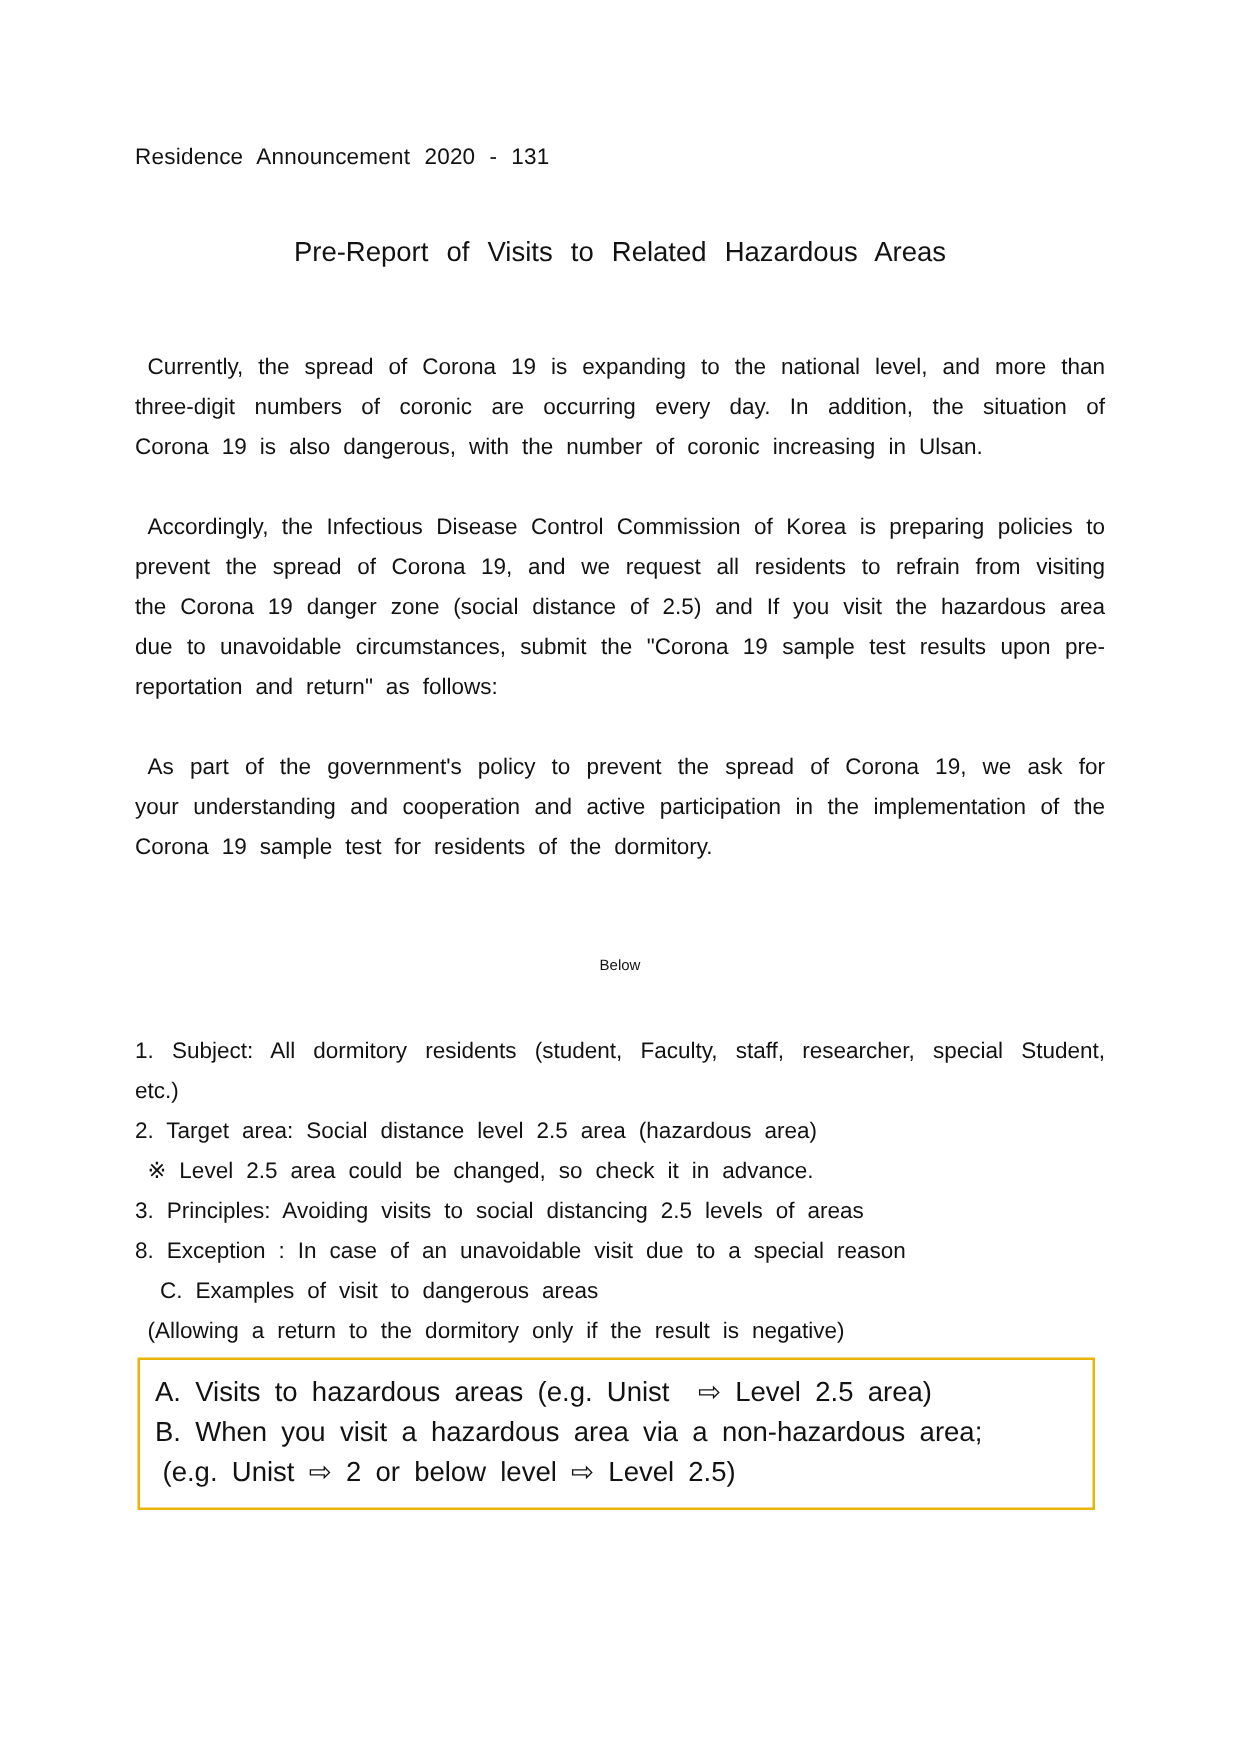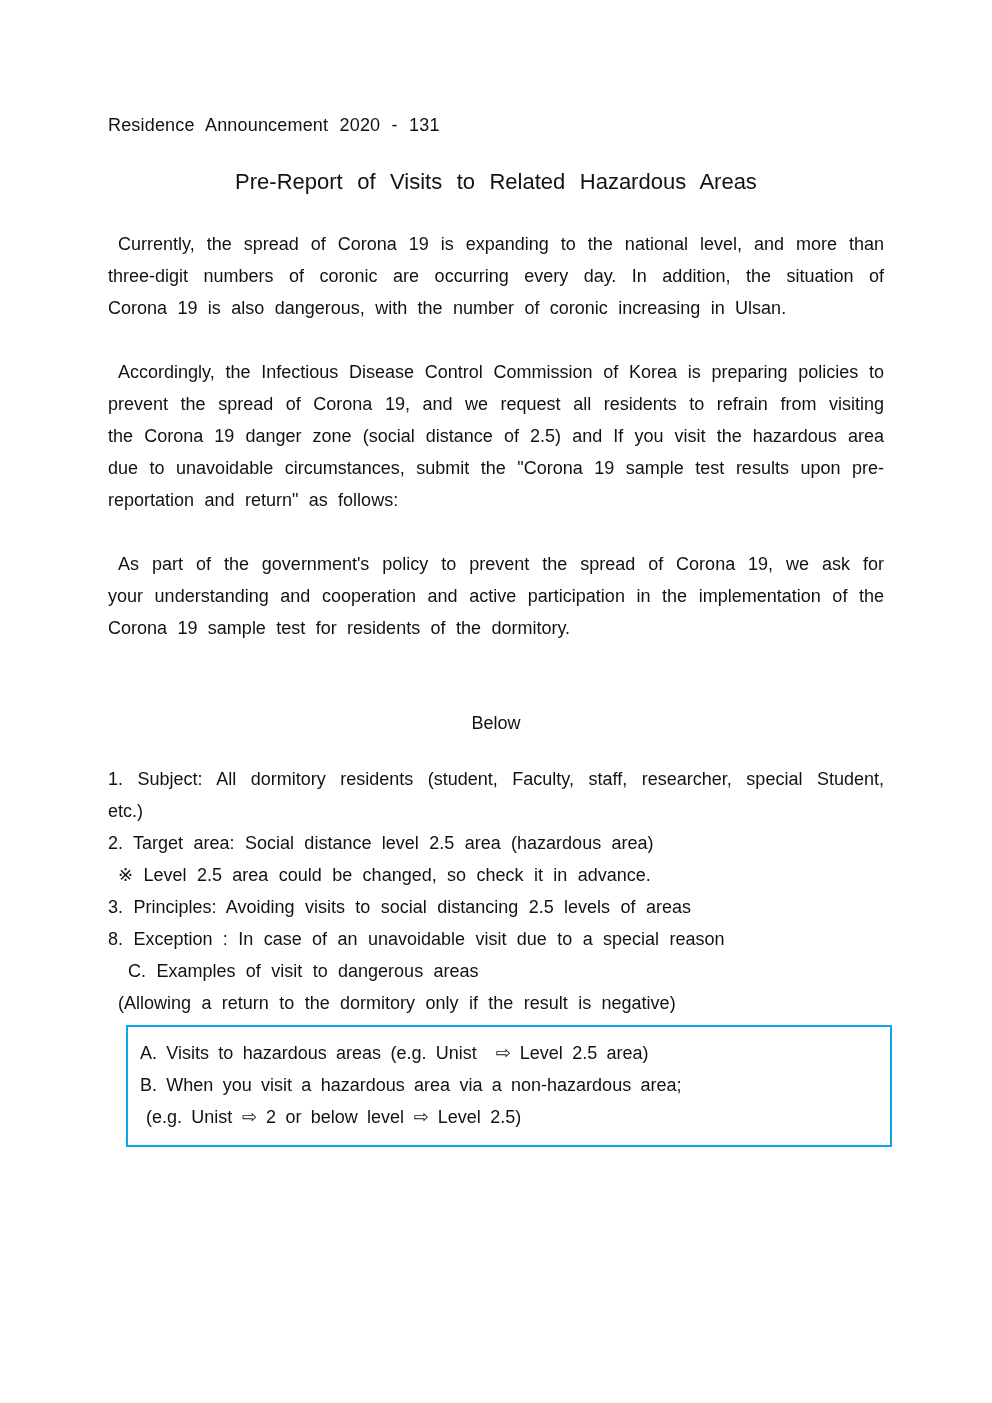--- a/index.html
+++ b/index.html
@@ -21,63 +21,63 @@
   .doc-number {
     font-size: 18px;
     line-height: 26px;
     word-spacing: 0.34em;
     letter-spacing: 0.01em;
   }
   .title {
     font-size: 22px;
     font-weight: 400;
     text-align: center;
-    margin: 29px 0 0 0;
+    margin: 49px 0 0 0;
     line-height: 30px;
     word-spacing: 0.38em;
   }
   .para {
     font-size: 18px;
     line-height: 32px;
     text-align: justify;
     word-spacing: 0.30em;
     margin: 32px 0 0 0;
     text-indent: 10px;
   }
   .para.first {
-    margin-top: 31px;
+    margin-top: 60px;
   }
   .below-heading {
-    font-size: 18px;
+    font-size: 12px;
     line-height: 32px;
     text-align: center;
     margin-top: 63px;
     word-spacing: 0.3em;
   }
   .list {
-    margin-top: 24px;
+    margin-top: 36px;
     font-size: 18px;
     line-height: 32px;
     word-spacing: 0.30em;
   }
   .li { text-align: justify; }
   .li-note   { padding-left: 10px; }
   .li-sub-a  { padding-left: 32px; }
   .li-sub-b  { padding-left: 67px; text-indent: -35px; }
   .li-allow  { padding-left: 10px; }
   .li-sub-c  { padding-left: 20px; }
   .li strong { font-weight: 700; letter-spacing: 0.01em; }
   .example-box {
     box-sizing: border-box;
     margin-top: 6px;
-    margin-left: 18px;
+    margin-left: 2px;
     width: 766px;
-    border: 2px solid #0ea5e9;
+    border: 2px solid #eab308;
     padding: 10px 14px 12px 12px;
-    font-size: 18px;
+    font-size: 22px;
     line-height: 32px;
     word-spacing: 0.24em;
   }
   .box-line { white-space: pre-wrap; }
   .box-line-indent { padding-left: 6px; }
 </style>
 </head>
 <body>
 
 <div class="page">

